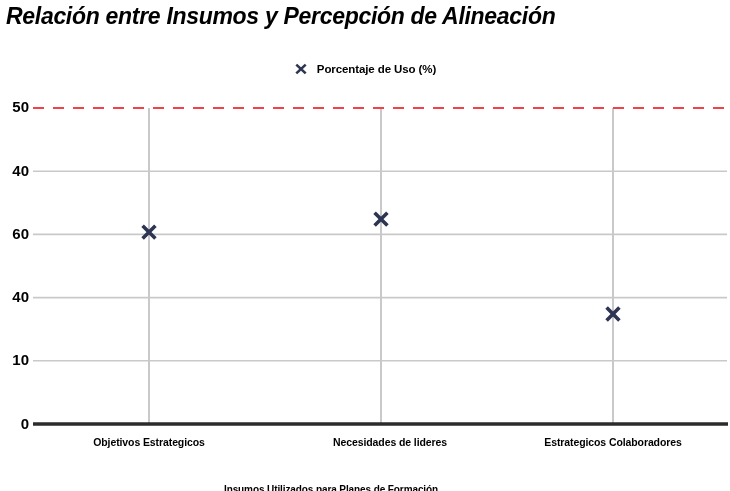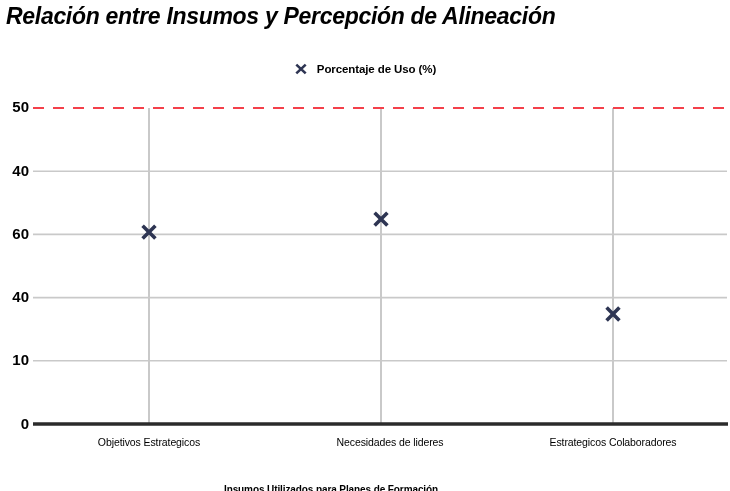--- a/index.html
+++ b/index.html
@@ -104,21 +104,21 @@
     left: 0;
     top: 0;
     width: 29px;
     height: 491px;
   }
 
   .xtick {
     position: absolute;
     transform: translateX(-50%);
     font-size: 10.5px;
-    font-weight: normal;
+    font-weight: bold;
     color: #000000;
     white-space: nowrap;
     letter-spacing: -0.1px;
   }
 
   .xaxis-title {
     position: absolute;
     left: 0;
     top: 484px;
     width: 662px;

